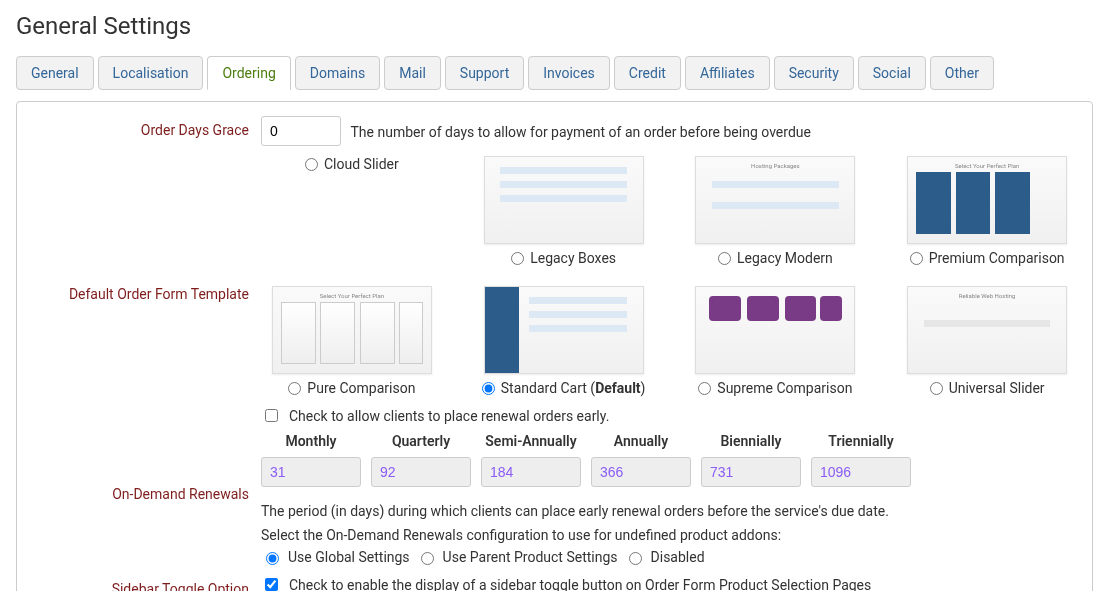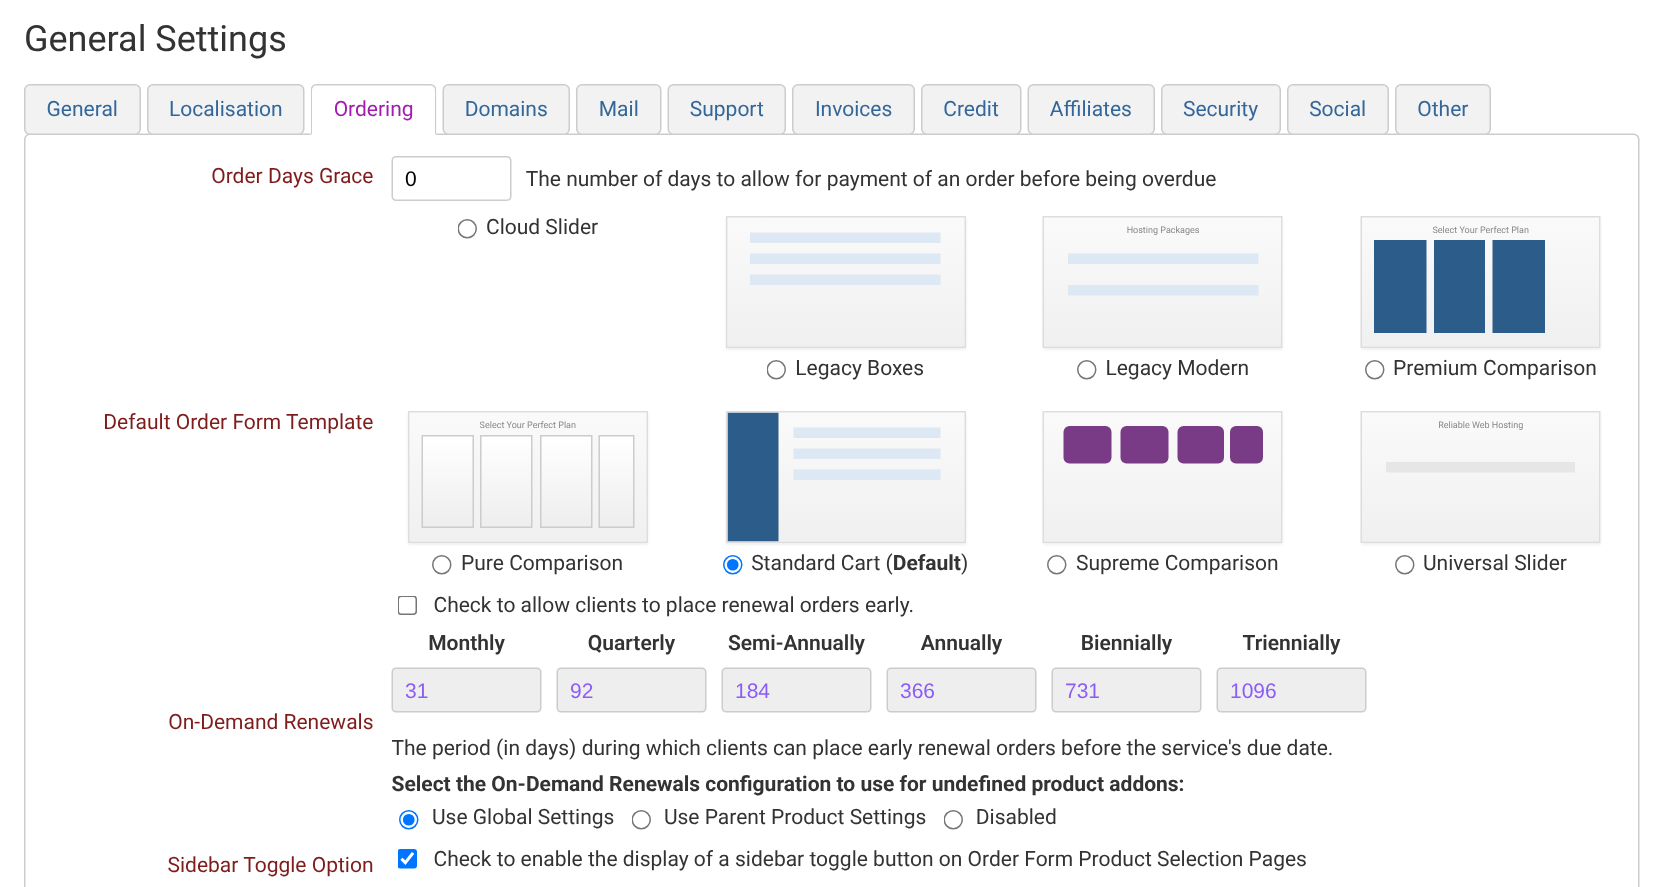--- a/index.html
+++ b/index.html
@@ -13,35 +13,35 @@
   }
   h1.page-title {
     font-size: 24px;
     font-weight: 400;
     margin: 4px 0 16px 0;
     color: #333;
   }
   .tabs {
     display: flex;
     gap: 4px;
-    margin-bottom: 0;
+    margin-bottom: 12px;
   }
   .tab {
     padding: 8px 14px;
     border: 1px solid #ccc;
     border-radius: 4px;
     background: #f2f2f2;
     color: #336699;
     cursor: pointer;
     font-size: 14px;
     position: relative;
   }
   .tab.active {
     background: #fff;
-    color: #a21caf;
+    color: #4d7c0f;
     z-index: 2;
     border-bottom-color: #fff;
     border-bottom-left-radius: 0;
     border-bottom-right-radius: 0;
   }
   .panel {
     border: 1px solid #ccc;
     border-radius: 4px;
     padding: 14px;
     margin-top: -1px;
@@ -127,21 +127,21 @@
   .template-label input { margin:0; }
   .checkbox-line { display:flex; align-items:center; gap:8px; margin-bottom:8px; }
   .renewal-table {
     display:grid;
     grid-template-columns: repeat(6, 100px);
     gap: 8px 10px;
     margin-bottom:16px;
   }
   .renewal-table .hd { font-weight:600; text-align:center; color:#333; }
   .renewal-table input { width:100%; background:#eee; }
-  .subhead { font-weight:700; color:#333; margin:8px 0 6px 0; }
+  .subhead { font-weight:400; color:#333; margin:8px 0 6px 0; }
   .radio-line { display:flex; gap:6px; align-items:flex-start; }
   .radio-item { display:flex; gap:6px; align-items:center; }
 </style>
 </head>
 <body>
 
 <h1 class="page-title">General Settings</h1>
 
 <div class="tabs">
   <div class="tab">General</div>

